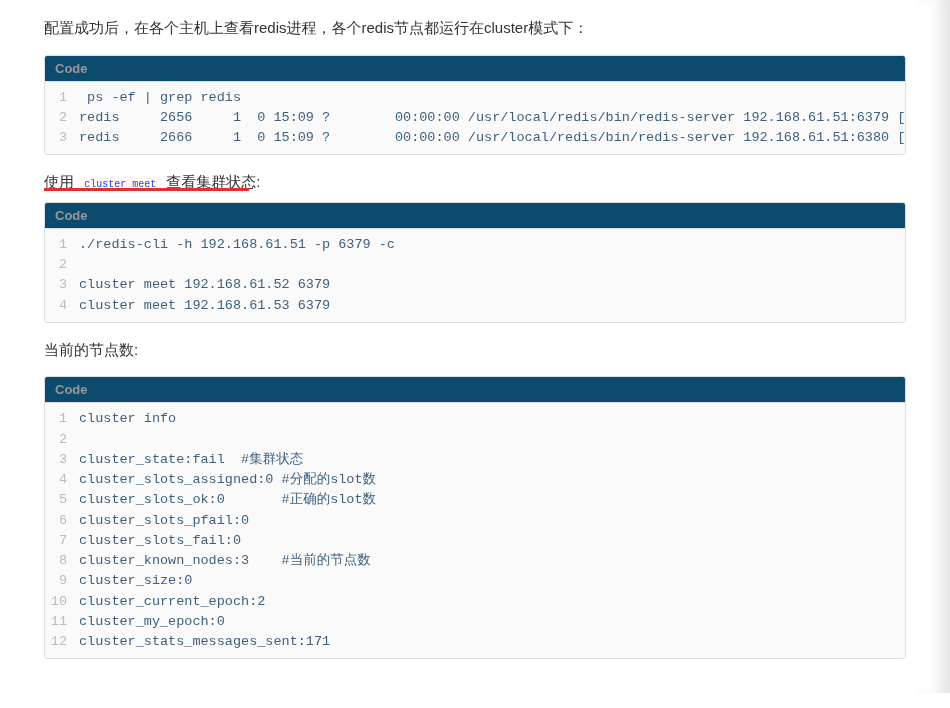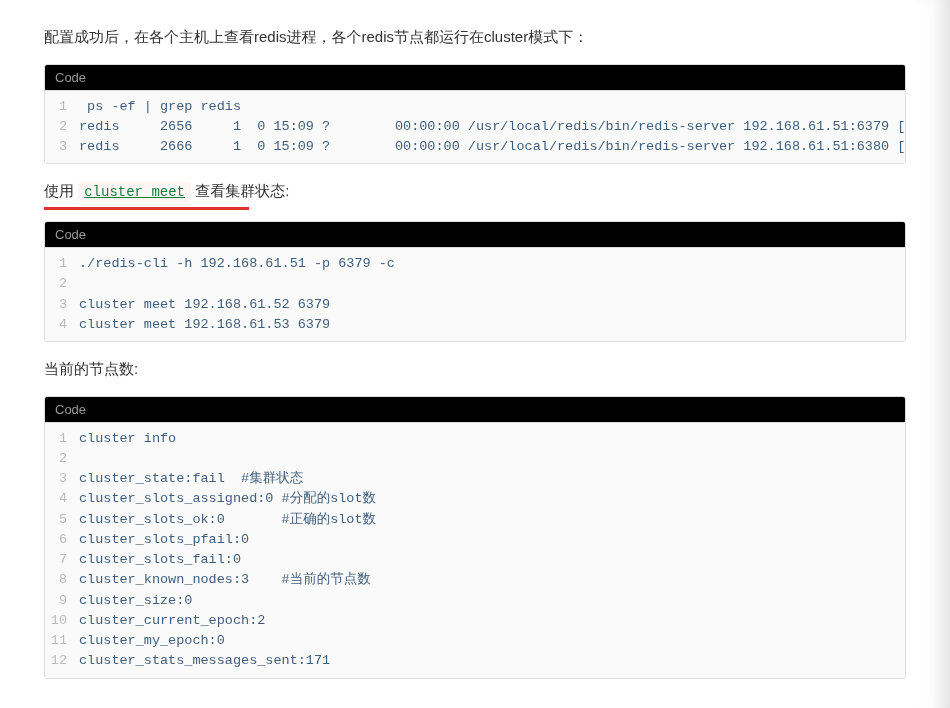--- a/index.html
+++ b/index.html
@@ -16,44 +16,44 @@
   }
   h2 {
     font-size: 22px;
     font-weight: 500;
     color: #333;
     margin: 10px 0 22px 0;
   }
   p {
     font-size: 15px;
     color: #333;
-    margin: 14px 0;
+    margin: 5px 0;
     line-height: 1.7;
   }
   .code-tag {
     font-family: Consolas, Monaco, "Courier New", monospace;
     background: #fff5f5;
-    color: #15803d;
+    color: #1d4ed8;
     padding: 2px 6px;
     border-radius: 3px;
-    font-size: 14px;
+    font-size: 10px;
     text-decoration: underline;
   }
   .code-container {
     border: 1px solid #ddd;
     border-radius: 3px;
     margin: 14px 0;
     overflow: hidden;
   }
   .code-header {
-    background: #000000;
+    background: #0c4a6e;
     border-bottom: 1px solid #ddd;
     padding: 5px 10px;
     font-size: 13px;
-    font-weight: 400;
+    font-weight: 700;
     color: #999;
     font-family: Arial, sans-serif;
   }
   .code-body {
     background: #fafafa;
     overflow-x: auto;
     position: relative;
   }
   .code-body pre {
     margin: 0;

